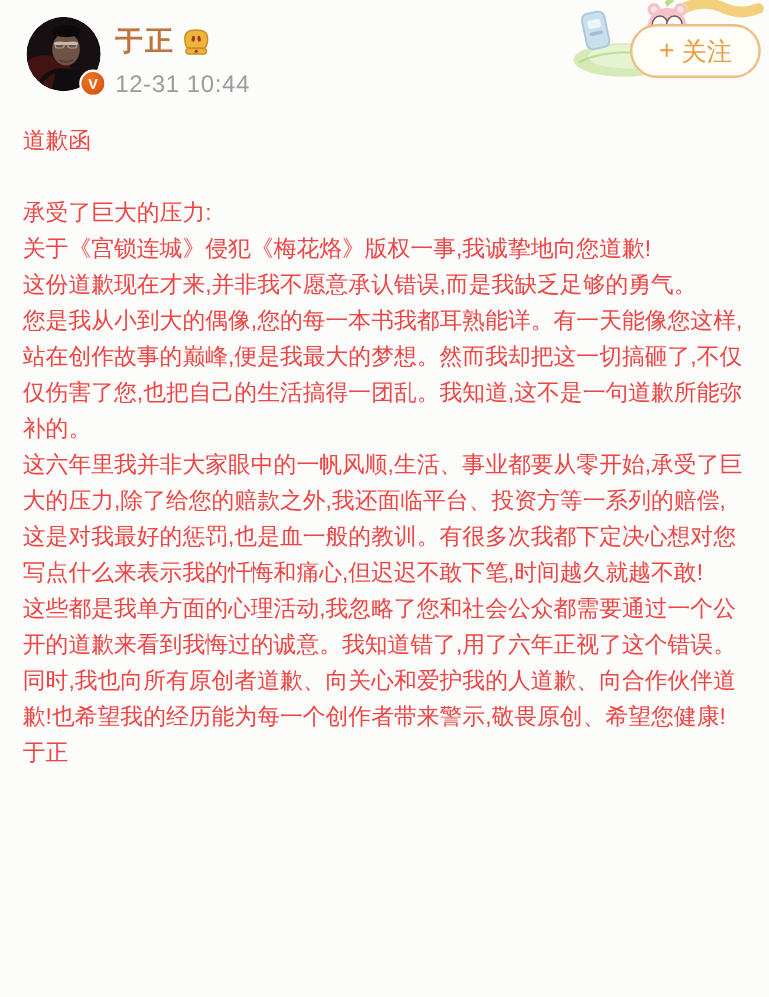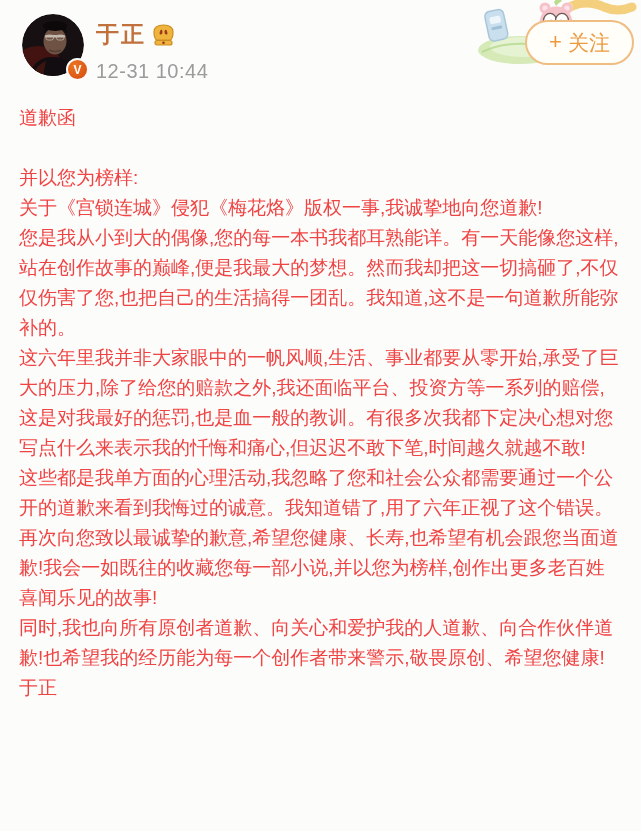--- a/index.html
+++ b/index.html
@@ -146,23 +146,23 @@
 
     <button class="follow-btn">
       <span class="plus">+</span>
       <span>关注</span>
     </button>
 
   </div>
 
   <div class="content">
     <p class="title">道歉函</p>
-    <p>并以您为榜样:</p>
+    <p>承受了巨大的压力:</p>
     <p>关于《宫锁连城》侵犯《梅花烙》版权一事,我诚挚地向您道歉!</p>
+    <p>这份道歉现在才来,并非我不愿意承认错误,而是我缺乏足够的勇气。</p>
     <p>您是我从小到大的偶像,您的每一本书我都耳熟能详。有一天能像您这样,站在创作故事的巅峰,便是我最大的梦想。然而我却把这一切搞砸了,不仅仅伤害了您,也把自己的生活搞得一团乱。我知道,这不是一句道歉所能弥补的。</p>
     <p>这六年里我并非大家眼中的一帆风顺,生活、事业都要从零开始,承受了巨大的压力,除了给您的赔款之外,我还面临平台、投资方等一系列的赔偿,这是对我最好的惩罚,也是血一般的教训。有很多次我都下定决心想对您写点什么来表示我的忏悔和痛心,但迟迟不敢下笔,时间越久就越不敢!</p>
     <p>这些都是我单方面的心理活动,我忽略了您和社会公众都需要通过一个公开的道歉来看到我悔过的诚意。我知道错了,用了六年正视了这个错误。</p>
-    <p>再次向您致以最诚挚的歉意,希望您健康、长寿,也希望有机会跟您当面道歉!我会一如既往的收藏您每一部小说,并以您为榜样,创作出更多老百姓喜闻乐见的故事!</p>
     <p>同时,我也向所有原创者道歉、向关心和爱护我的人道歉、向合作伙伴道歉!也希望我的经历能为每一个创作者带来警示,敬畏原创、希望您健康!</p>
     <p>于正</p>
   </div>
 
 </div>
 
 </body></html>

